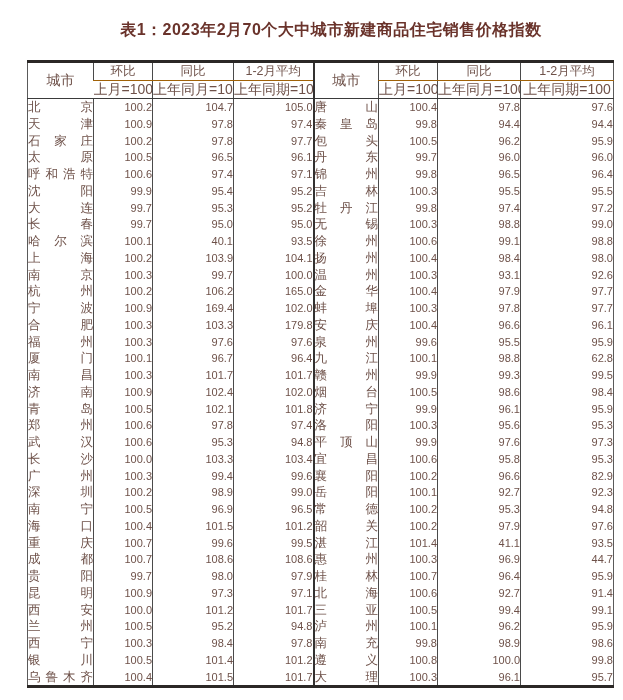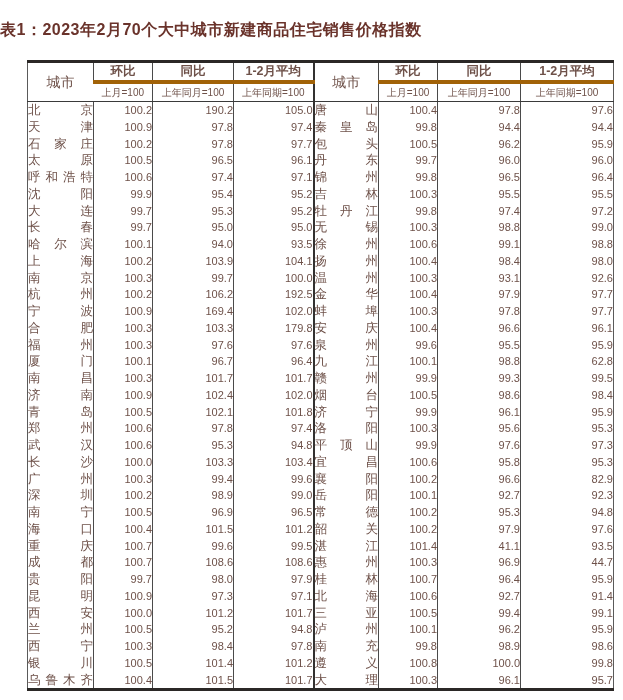--- a/index.html
+++ b/index.html
@@ -13,24 +13,26 @@
   }
   .page {
     position: relative;
     width: 623px;
     height: 700px;
   }
   .title {
     padding-top: 15px;
     height: 30px;
     line-height: 30px;
+    text-align: center;
     font-size: 16px;
     font-weight: bold;
     color: #6a332b;
     letter-spacing: 0.5px;
+    margin-left: 39px;
   }
   table.idx {
     border-collapse: collapse;
     table-layout: fixed;
     width: 586px;
     margin-left: 27px;
     margin-top: 15px;
     border-top: 3px solid #2b2826;
     border-bottom: 3px solid #2b2826;
     border-left: 1px solid #5a5a5a;
@@ -46,24 +48,24 @@
   
   thead th {
     font-weight: normal;
     text-align: center;
     height: 17px;
     line-height: 17px;
     font-size: 12.5px;
     border-left: 1px solid #4a4a4a;
   }
   thead tr.sub th {
-    font-size: 10px;
+    font-size: 14px;
     border-bottom: 1px solid #3a3a3a;
   }
-  thead th.h-top { border-bottom: 4px solid #a16207; font-weight: bold; }
+  thead th.h-top { border-bottom: 1px solid #a16207; }
   thead th.h-city {
     border-bottom: 1px solid #3a3a3a;
     font-size: 14px;
   }
   thead th:first-child { border-left: none; }
   
   tbody td {
     height: 16.75px;
     line-height: 16.75px;
     border-left: 1px solid #4a4a4a;
@@ -122,21 +124,21 @@
         <th>上年同期=100</th>
         <th>上月=100</th>
         <th>上年同月=100</th>
         <th>上年同期=100</th>
       </tr>
     </thead>
     <tbody>
         <tr>
           <td class="c-city"><span class="city-inner">北京</span></td>
           <td class="c-num pr8">100.2</td>
-          <td class="c-num pr5">190.2</td>
+          <td class="c-num pr5">104.7</td>
           <td class="c-num pr5">105.0</td>
           <td class="c-city mid-sep"><span class="city-inner">唐山</span></td>
           <td class="c-num pr8">100.4</td>
           <td class="c-num pr5">97.8</td>
           <td class="c-num pr5">97.6</td>
         </tr>
         <tr>
           <td class="c-city"><span class="city-inner">天津</span></td>
           <td class="c-num pr8">100.9</td>
           <td class="c-num pr5">97.8</td>
@@ -202,21 +204,21 @@
           <td class="c-num pr5">95.0</td>
           <td class="c-num pr5">95.0</td>
           <td class="c-city mid-sep"><span class="city-inner">无锡</span></td>
           <td class="c-num pr8">100.3</td>
           <td class="c-num pr5">98.8</td>
           <td class="c-num pr5">99.0</td>
         </tr>
         <tr>
           <td class="c-city"><span class="city-inner">哈尔滨</span></td>
           <td class="c-num pr8">100.1</td>
-          <td class="c-num pr5">94.0</td>
+          <td class="c-num pr5">40.1</td>
           <td class="c-num pr5">93.5</td>
           <td class="c-city mid-sep"><span class="city-inner">徐州</span></td>
           <td class="c-num pr8">100.6</td>
           <td class="c-num pr5">99.1</td>
           <td class="c-num pr5">98.8</td>
         </tr>
         <tr>
           <td class="c-city"><span class="city-inner">上海</span></td>
           <td class="c-num pr8">100.2</td>
           <td class="c-num pr5">103.9</td>
@@ -233,21 +235,21 @@
           <td class="c-num pr5">100.0</td>
           <td class="c-city mid-sep"><span class="city-inner">温州</span></td>
           <td class="c-num pr8">100.3</td>
           <td class="c-num pr5">93.1</td>
           <td class="c-num pr5">92.6</td>
         </tr>
         <tr>
           <td class="c-city"><span class="city-inner">杭州</span></td>
           <td class="c-num pr8">100.2</td>
           <td class="c-num pr5">106.2</td>
-          <td class="c-num pr5">192.5</td>
+          <td class="c-num pr5">165.0</td>
           <td class="c-city mid-sep"><span class="city-inner">金华</span></td>
           <td class="c-num pr8">100.4</td>
           <td class="c-num pr5">97.9</td>
           <td class="c-num pr5">97.7</td>
         </tr>
         <tr>
           <td class="c-city"><span class="city-inner">宁波</span></td>
           <td class="c-num pr8">100.9</td>
           <td class="c-num pr5">169.4</td>
           <td class="c-num pr5">102.0</td>

